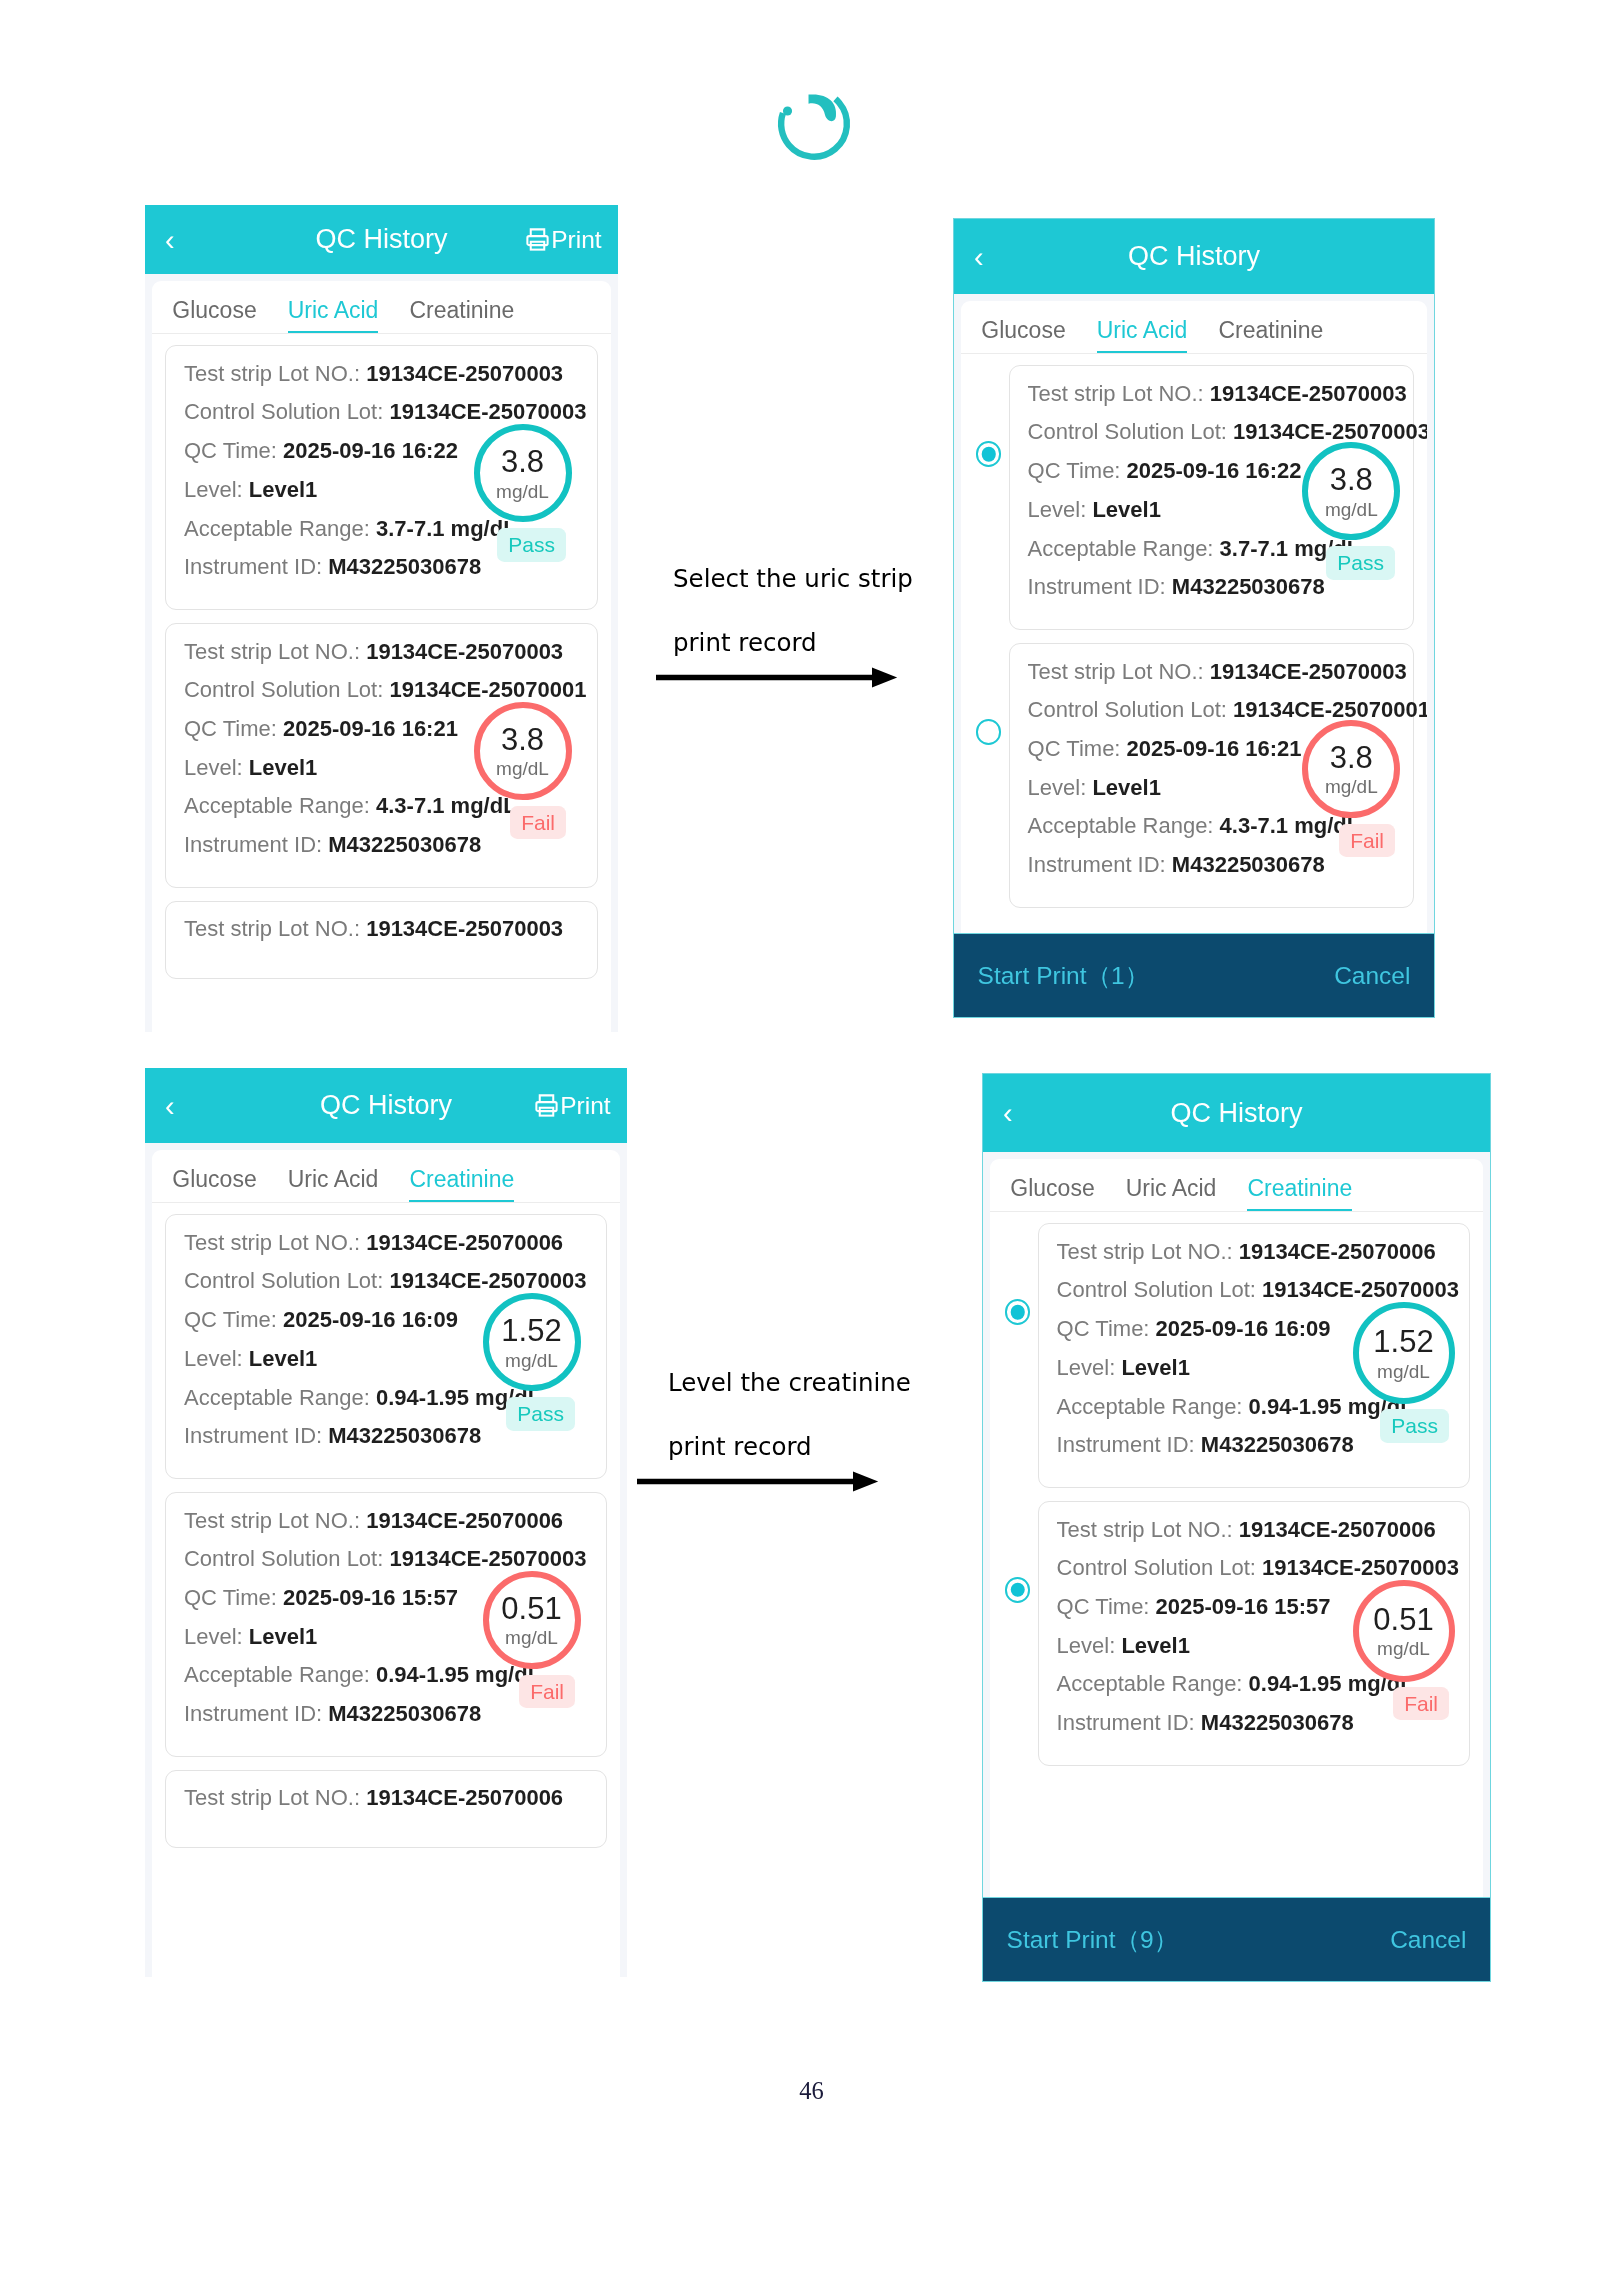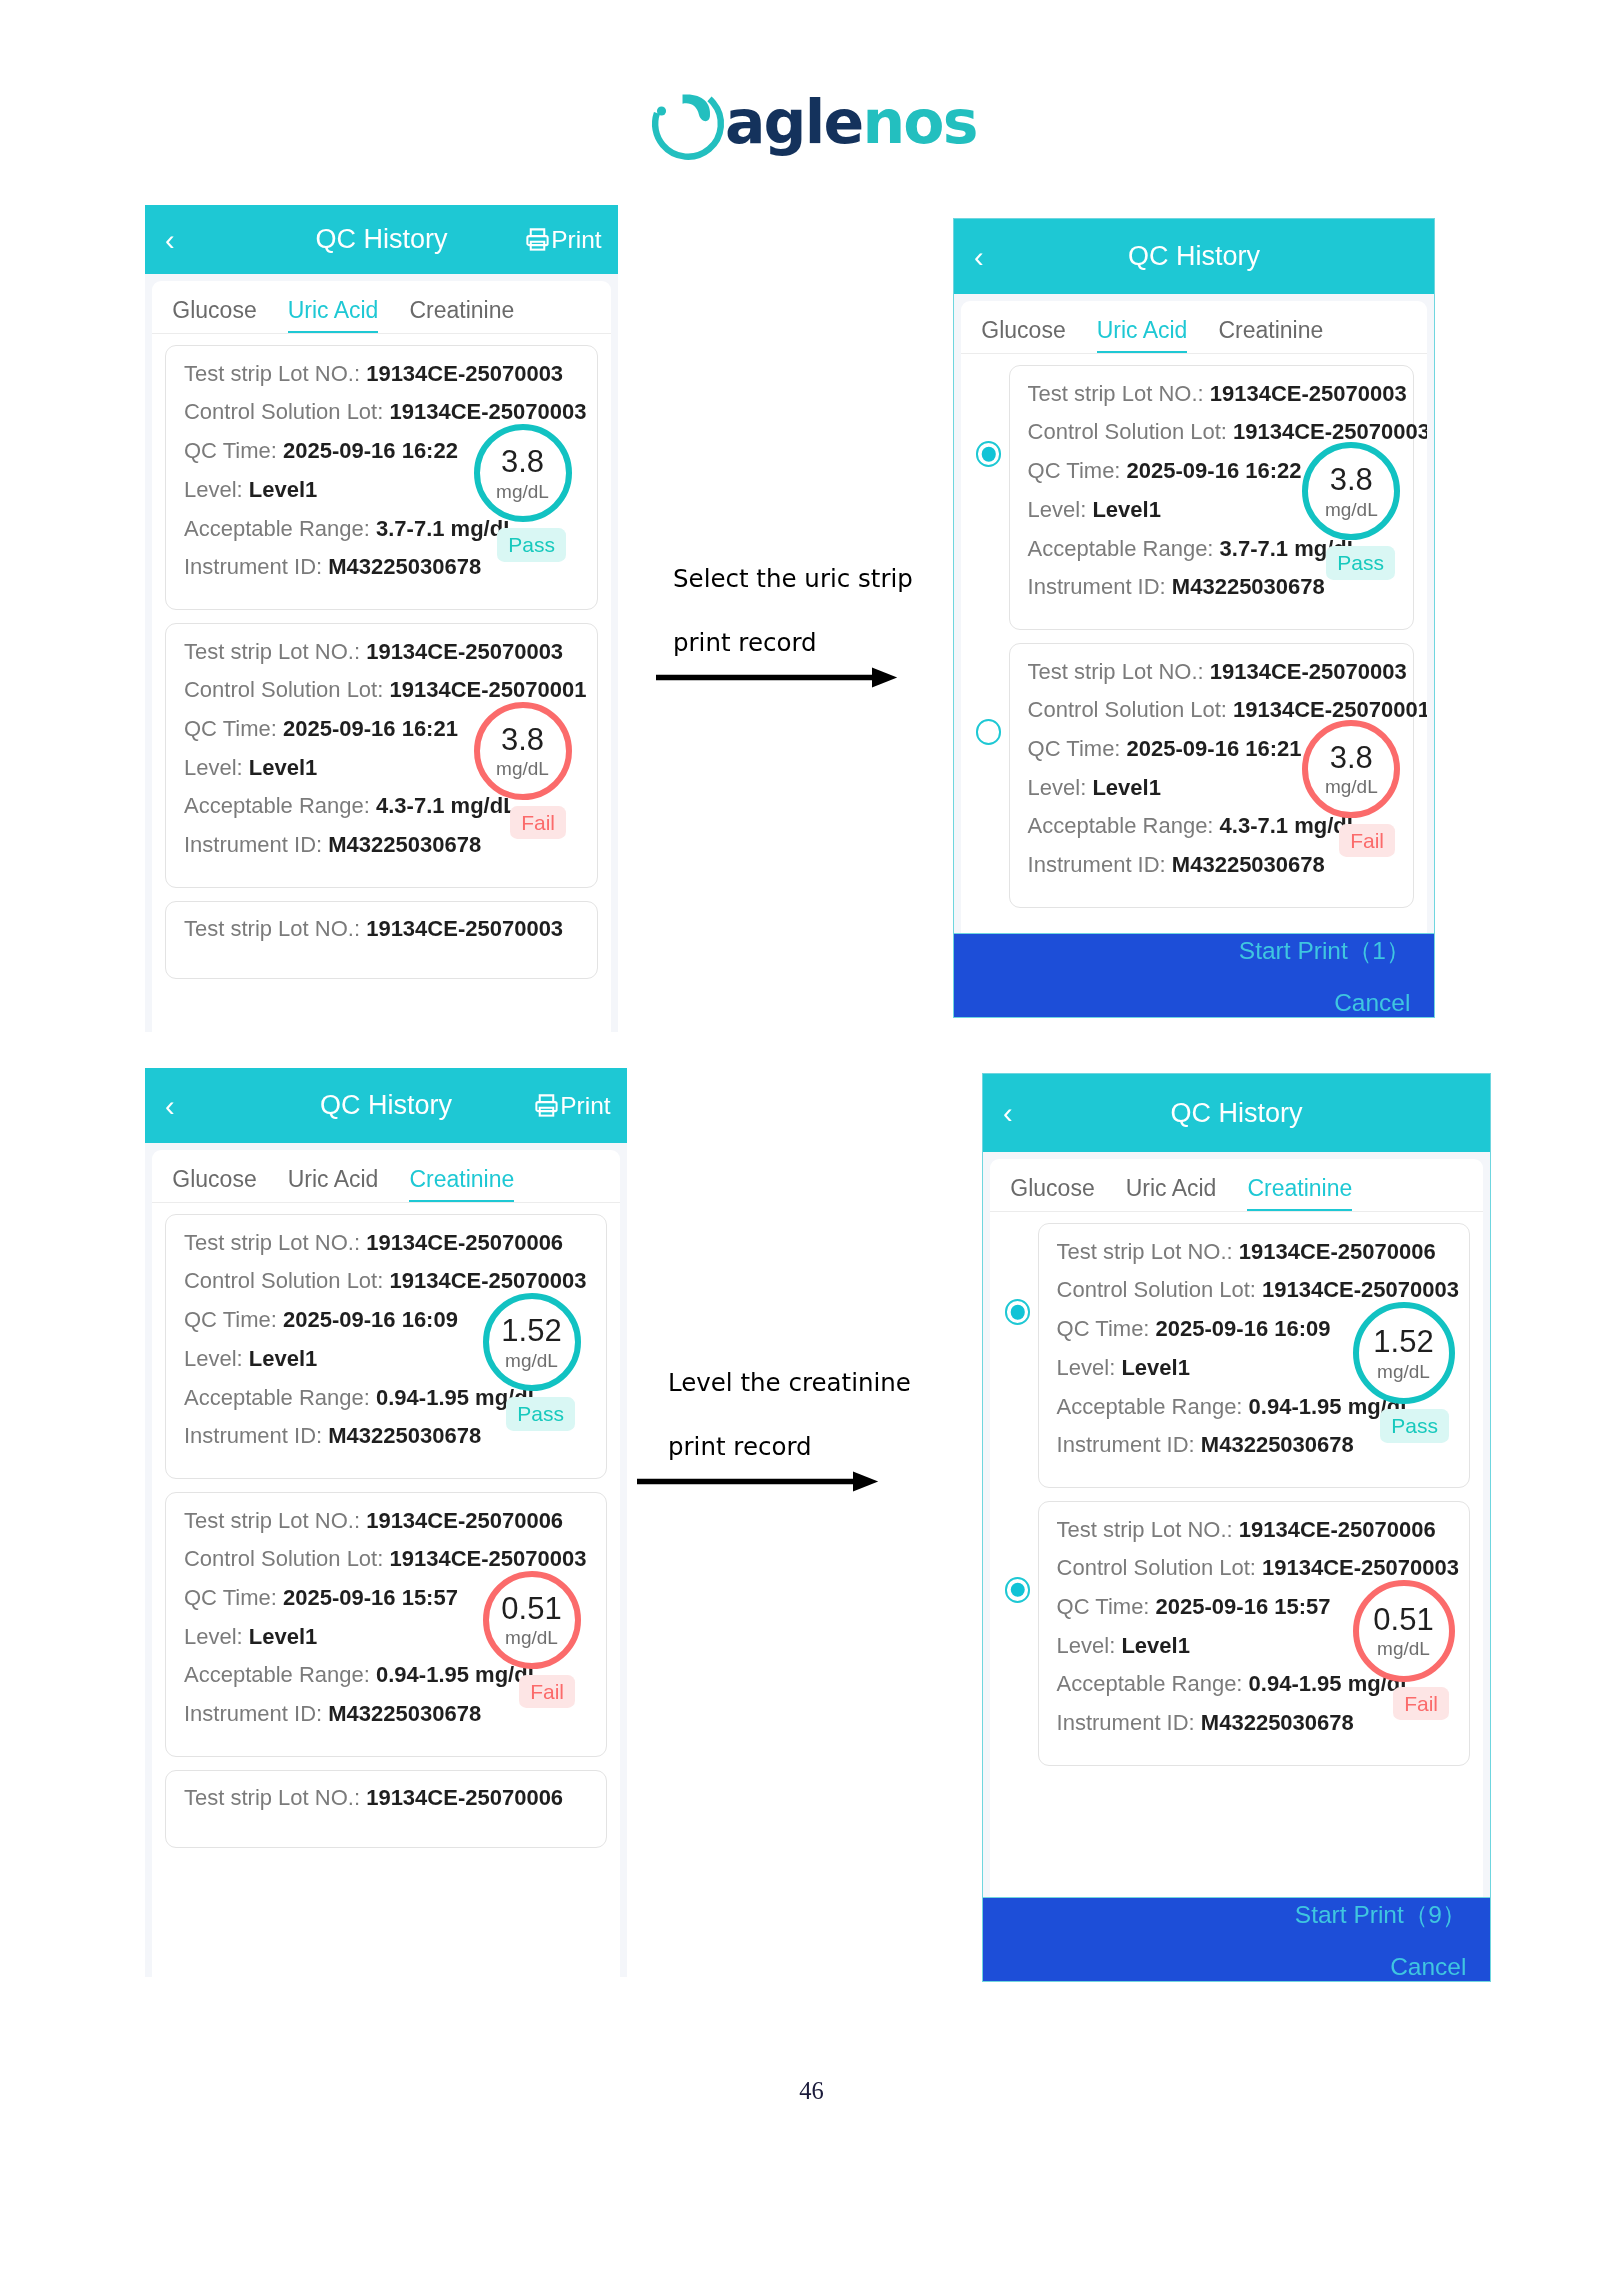--- a/index.html
+++ b/index.html
@@ -121,27 +121,26 @@
 
   .badge {
     position:absolute; border-radius:7.3px;
     font-size:21px; padding:3.6px 11px; line-height:1.25;
   }
   .badge.pass { background:#d9f7f4; color:#17c9bd; }
   .badge.fail { background:#fde5e5; color:#fb6b6b; }
 
   .footer-bar {
     position:absolute; left:0; right:0; bottom:0;
-    background:#1d4ed8;
+    background:#0c4a6e;
     border-top:1.8px solid #6fd6df;
-    display:flex; align-items:flex-end; justify-content:space-between;
+    display:flex; align-items:center; justify-content:space-between;
     padding:0 23.6px;
     color:#3fc6e0;
     font-size:24.5px;
-    flex-direction:column;
   }
 
   
   .anno { position:absolute; }
   .anno-line {
     font-size:24.5px; color:#000000;
     font-family:"DejaVu Sans", sans-serif;
     white-space:nowrap;
   }
   .anno-line + .anno-line { margin-top:35px; }
@@ -157,23 +156,20 @@
 <body>
 
 <div class="logo-wrap">
   <div class="logo">
     <span class="logo-mark">
       <svg width="84" height="84" viewBox="0 0 92 92">
         <circle cx="46" cy="48" r="36" fill="none" stroke="#23bfbf" stroke-width="7" stroke-dasharray="150 70" transform="rotate(-40 46 48)"></circle>
         <path d="M40 16 C60 14 72 24 70 40 C69 48 60 46 58 38 C56 28 48 24 40 26 Z" fill="#23bfbf"></path>
         <circle cx="17" cy="34" r="5" fill="#23bfbf"></circle>
       </svg>
-    </span>
-    <span class="logo-text">
-      <span class="t-dark">agle</span><span class="t-teal">nos</span>
     </span>
   </div>
 </div>
 
 <div id="panels">
     <div class="phone" style="left: 145px; top: 205px; width: 473px; height: 827px;">
       <div class="appbar" style="height: 69px;">
         <span class="back">‹</span>
         <span class="title">QC History</span>
         <span class="print-btn">

